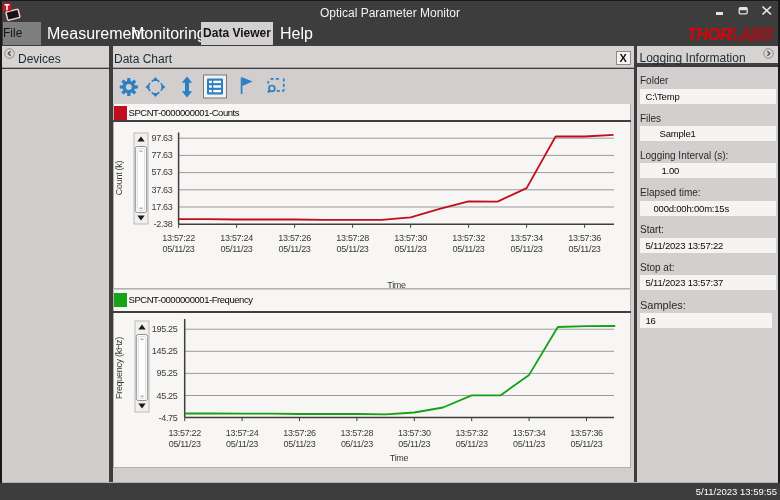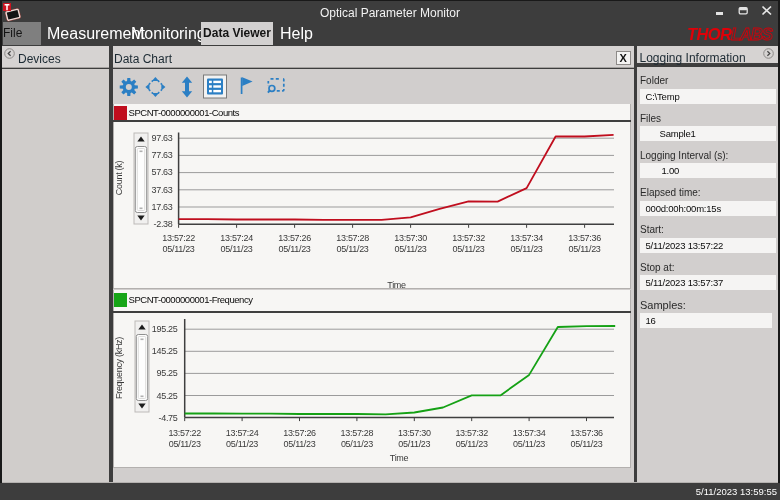--- a/index.html
+++ b/index.html
@@ -227,21 +227,21 @@
   </svg>
 <div class="abs" style="left:636.5px;top:67px;width:141.5px;height:415px;background:#d2cfce"></div>
 <div class="abs" style="left:636.5px;top:68px;width:141.5px">
     <div class="abs" style="left:3.5px;top:7.2px;font-size:10px;color:#2a2a2a">Folder</div>
     <div class="abs" style="left:3px;top:20.8px;width:136px;height:15px;background:#f5f4f3;font-size:9.5px;letter-spacing:-0.2px;color:#0a0a0a;line-height:15px;padding-left:6px">C:\Temp</div>
     <div class="abs" style="left:3.5px;top:44.5px;font-size:10px;color:#2a2a2a">Files</div>
     <div class="abs" style="left:3px;top:58.1px;width:136px;height:15px;background:#f5f4f3;font-size:9.5px;letter-spacing:-0.2px;color:#0a0a0a;line-height:15px;padding-left:20px">Sample1</div>
     <div class="abs" style="left:3.5px;top:81.8px;font-size:10px;color:#2a2a2a">Logging Interval (s):</div>
     <div class="abs" style="left:3px;top:95.4px;width:136px;height:15px;background:#f5f4f3;font-size:9.5px;letter-spacing:-0.2px;color:#0a0a0a;line-height:15px;padding-left:22px">1.00</div>
     <div class="abs" style="left:3.5px;top:119.1px;font-size:10px;color:#2a2a2a">Elapsed time:</div>
-    <div class="abs" style="left:3px;top:132.7px;width:136px;height:15px;background:#f5f4f3;font-size:9.5px;letter-spacing:-0.2px;color:#0a0a0a;line-height:15px;padding-left:6px">000d:00h:00m:15s</div>
+    <div class="abs" style="left:3px;top:132.7px;width:136px;height:15px;background:#f5f4f3;font-size:9.5px;letter-spacing:-0.2px;color:#0a0a0a;line-height:15px;padding-left:14px">000d:00h:00m:15s</div>
     <div class="abs" style="left:3.5px;top:156.4px;font-size:10px;color:#2a2a2a">Start:</div>
     <div class="abs" style="left:3px;top:170.0px;width:136px;height:15px;background:#f5f4f3;font-size:9.5px;letter-spacing:-0.2px;color:#0a0a0a;line-height:15px;padding-left:6px">5/11/2023 13:57:22</div>
     <div class="abs" style="left:3.5px;top:193.7px;font-size:10px;color:#2a2a2a">Stop at:</div>
     <div class="abs" style="left:3px;top:207.3px;width:136px;height:15px;background:#f5f4f3;font-size:9.5px;letter-spacing:-0.2px;color:#0a0a0a;line-height:15px;padding-left:6px">5/11/2023 13:57:37</div>
     <div class="abs" style="left:3.5px;top:231.0px;font-size:11px;color:#2a2a2a">Samples:</div>
     <div class="abs" style="left:3px;top:244.6px;width:132px;height:15px;background:#f5f4f3;font-size:9.5px;letter-spacing:-0.2px;color:#0a0a0a;line-height:15px;padding-left:6px">16</div>
   </div>
 
 <div class="abs" style="left:0;top:499px;width:780px;height:1px;background:#191919"></div>
 <div class="abs" style="left:2px;top:482px;width:776px;height:1px;background:#b5b2b0"></div>

